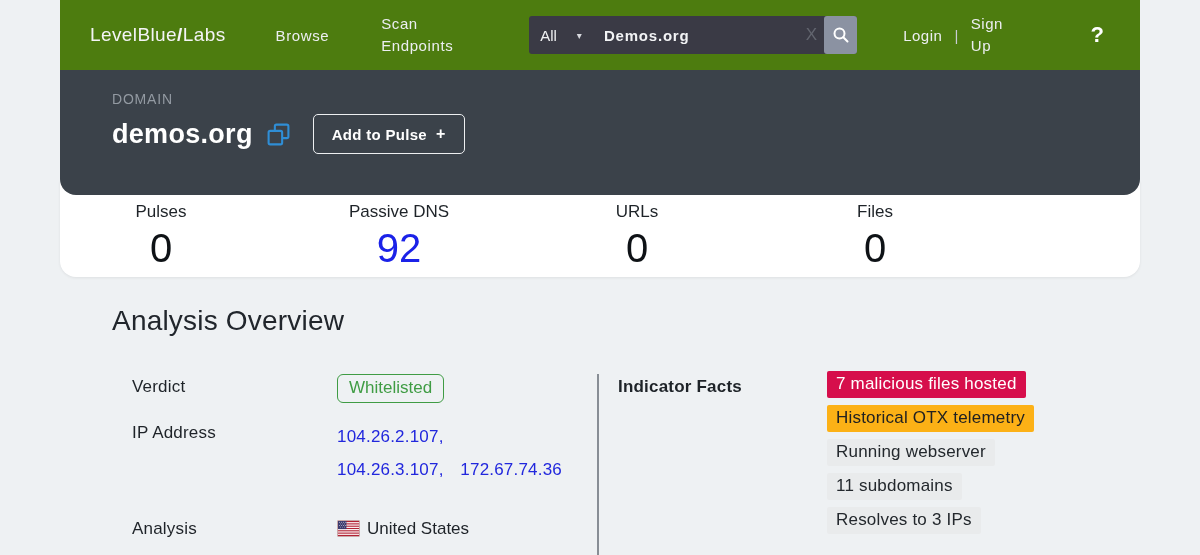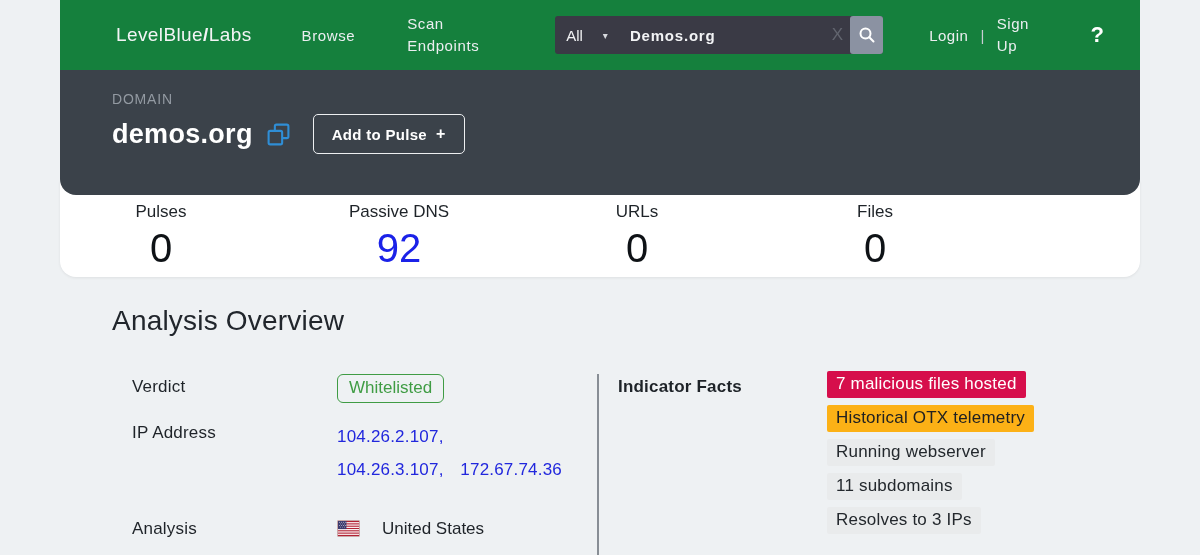--- a/index.html
+++ b/index.html
@@ -7,24 +7,24 @@
   body {
     font-family: "Liberation Sans", "DejaVu Sans", sans-serif;
     background: #eef1f3;
     color: #1e2328;
   }
   .panel { margin-left: 60px; width: 1080px; }
 
   
   .navbar {
     height: 70px;
-    background: #15803d;
+    background: #4d7c0f;
     display: flex;
     align-items: center;
-    padding: 0 24px 0 56px;
+    padding: 0 24px 0 30px;
   }
   .logo { font-size: 19px; color: #f4f4f6; letter-spacing: 0.4px; margin-right: 50px; cursor: pointer; white-space: nowrap; }
   .logo .slash { font-weight: 700; }
   .nav-link {
     color: #eceef1; font-size: 15px; letter-spacing: 0.6px; cursor: pointer; text-decoration: none;
   }
   .nav-link.browse { margin-right: 52px; white-space: nowrap; }
   .nav-link.scan { width: 96px; line-height: 1.45; margin-right: 52px; }
   .searchbox {
     width: 328px; height: 38px;
@@ -120,21 +120,21 @@
     border: 1.5px solid #3f9c44;
     border-radius: 6px;
     padding: 3px 11px 4px;
     font-size: 17px;
     background: transparent;
   }
   .ip-line { line-height: 33px; }
   .ip-link { color: #2127dd; text-decoration: none; cursor: pointer; letter-spacing: 0.2px; }
   .ip-link + .ip-link { margin-left: 12px; }
   .location-row { margin-top: 30px; }
-  .location-value { display: flex; align-items: center; gap: 22px; padding-top: 2px; }
+  .location-value { display: flex; align-items: center; gap: 7px; padding-top: 2px; }
   .flag { display: inline-flex; border: 1px solid #c9a9a9; border-radius: 1px; }
 
   .facts-label { width: 209px; flex: 0 0 209px; font-weight: bold; }
   .facts-badges { display: flex; flex-direction: column; align-items: flex-start; gap: 7px; margin-top: -3px; }
   .fact-badge { font-size: 17px; padding: 3px 9px 4px; border-radius: 2px; white-space: nowrap; letter-spacing: 0.2px; }
   .fact-badge.danger { background: #d60e4b; color: #ffffff; }
   .fact-badge.warning { background: #fcb116; color: #212121; }
   .fact-badge.neutral { background: #e9ebec; color: #23282d; }
 </style>
 </head>

